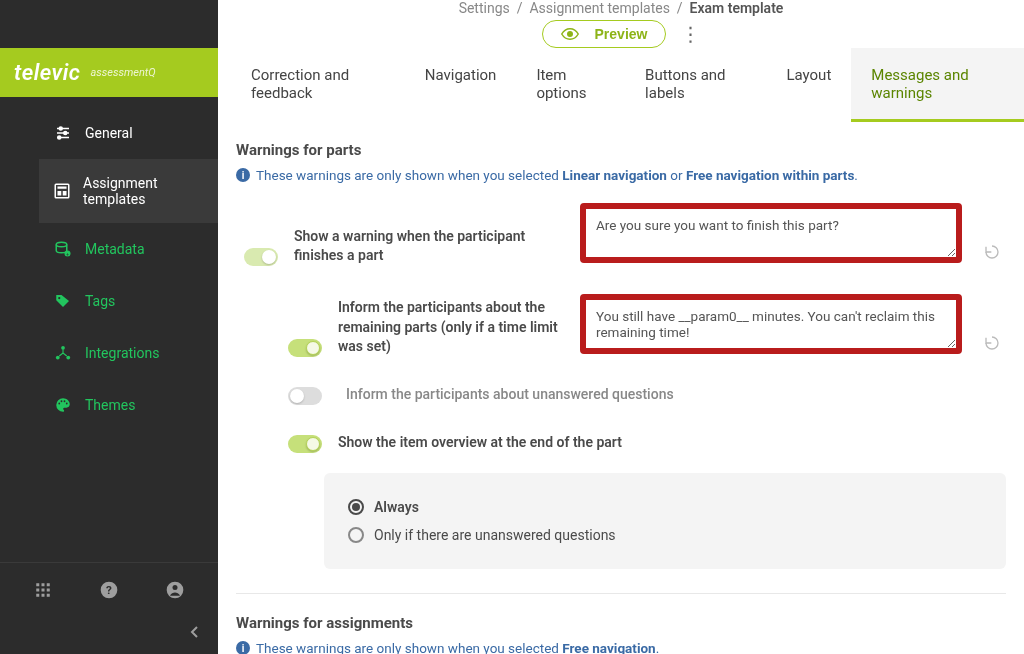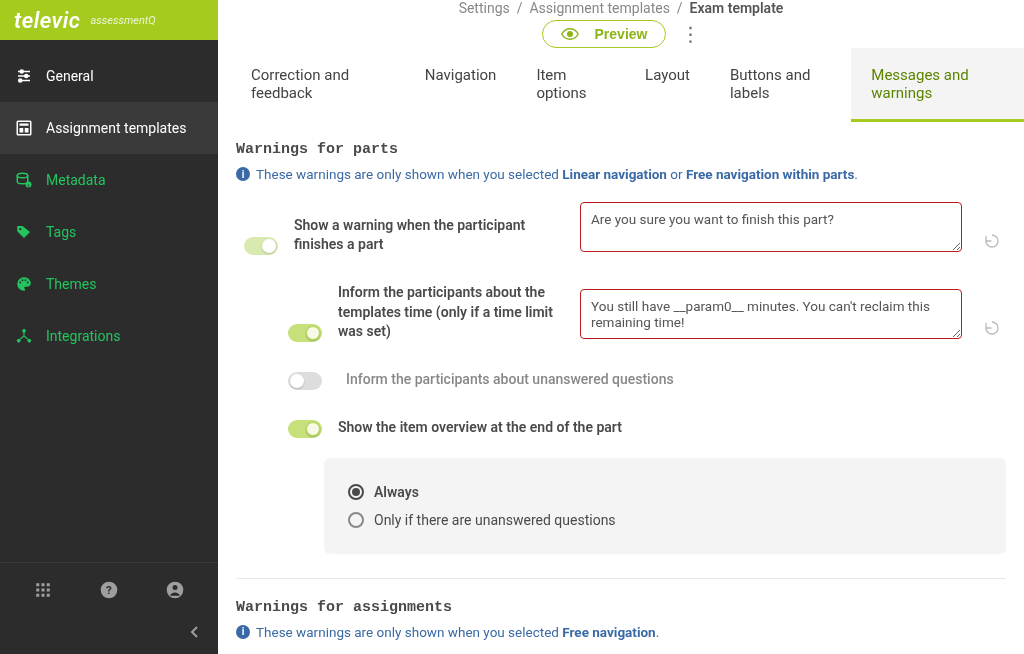--- a/index.html
+++ b/index.html
@@ -1,23 +1,23 @@
 <!DOCTYPE html>
 <html><head>
   <meta charset="utf-8">
   <style>
     * { box-sizing: border-box; margin: 0; padding: 0; }
     body { font-family: -apple-system, BlinkMacSystemFont, 'Segoe UI', Roboto, sans-serif; font-size: 14px; color: #333; width: 1024px; height: 654px; overflow: hidden; display: flex; }
     
     
     .sidebar { width: 218px; background: #2c2c2c; display: flex; flex-direction: column; }
-    .sidebar-header { background: #a5cb1f; height: 40px; display: flex; align-items: center; padding: 0 14px; }
+    .sidebar-header { background: #a5cb1f; height: 49px; display: flex; align-items: center; padding: 0 14px; margin-top: 48px; }
     .logo { color: white; font-size: 22px; font-weight: 600; letter-spacing: 0.5px; font-style: italic; }
     .logo-sub { color: rgba(255,255,255,0.8); font-size: 11px; margin-left: 10px; font-style: italic; }
-    .sidebar-items { flex: 1; padding-top: 10px; }
+    .sidebar-items { flex: 1; padding-top: 10px; padding-left: 39px; }
     .sidebar-item { display: flex; align-items: center; padding: 16px 14px; color: #22c55e; cursor: pointer; font-size: 14px; }
     .sidebar-item.active { background: #3a3a3a; color: #fff; }
     .sidebar-item.general { color: #fff; }
     .sidebar-item .icon { width: 20px; height: 20px; margin-right: 12px; display: inline-flex; align-items: center; justify-content: center; }
     .sidebar-footer { display: flex; justify-content: space-around; align-items: center; padding: 15px 10px; border-top: 1px solid #3a3a3a; }
     .sidebar-footer .fbtn { color: #9e9e9e; cursor: pointer; width: 24px; height: 24px; display: inline-flex; align-items: center; justify-content: center; }
     .sidebar-collapse { text-align: right; padding: 8px 18px 12px; color: #9e9e9e; cursor: pointer; }
 
     
     .main { flex: 1; display: flex; flex-direction: column; background: #fff; }
@@ -28,40 +28,40 @@
     .preview-btn { border: 1.5px solid #a5cb1f; color: #8db418; border-radius: 18px; padding: 5px 18px; font-size: 14px; font-weight: 600; cursor: pointer; display: inline-flex; align-items: center; gap: 16px; background: #fff; }
     .more-btn { color: #666; cursor: pointer; font-size: 20px; line-height: 1; }
 
     
     .tabs { display: flex; border-bottom: 1px solid transparent; padding: 0; margin-left: 13px; }
     .tab { padding: 18px 20px 17px; color: #444; cursor: pointer; font-size: 15px; }
     .tab.active { background: #f4f4f4; color: #5b8500; border-bottom: 3px solid #a5cb1f; }
 
     
     .content { flex: 1; overflow-y: auto; padding: 18px 18px 24px; }
-    .section-title { font-weight: 700; color: #4a4a4a; font-size: 15px; margin-bottom: 8px; font-family: Liberation Mono, monospace; }
+    .section-title { font-weight: 700; color: #4a4a4a; font-size: 15px; margin-bottom: 8px; }
     .info-row { display: flex; align-items: center; gap: 6px; color: #3a6aa5; font-size: 13.5px; margin-bottom: 12px; }
     .info-row .info-icon { width: 14px; height: 14px; background: #3a6aa5; border-radius: 50%; color: #fff; font-size: 10px; font-weight: 700; display: inline-flex; align-items: center; justify-content: center; flex-shrink: 0; }
     .info-row b { font-weight: 700; }
 
     .setting-row { display: flex; align-items: flex-end; gap: 16px; padding: 8px 0 20px 8px; }
     .setting-row.sub { padding-left: 52px; }
     .toggle { width: 34px; height: 18px; border-radius: 10px; position: relative; flex-shrink: 0; cursor: pointer; margin-top: 2px; }
     .toggle.on { background: #c6e07a; }
     .toggle.off { background: #ddd; }
     .toggle .knob { width: 14px; height: 14px; border-radius: 50%; background: #fff; position: absolute; top: 2px; box-shadow: 0 1px 2px rgba(0,0,0,0.2); }
     .toggle.on .knob { right: 2px; background: #f5f9e6; border: 1px solid #b4d354; }
     .toggle.off .knob { left: 2px; }
     .toggle.on.light { background: #d9eab0; }
     .toggle.on.light .knob { background: #fff; border: none; }
 
     .setting-label { flex: 0 0 270px; font-weight: 600; color: #4a4a4a; font-size: 14px; line-height: 1.4; }
     .setting-label.disabled { color: #888; font-weight: 500; margin-left: 8px; }
     .setting-input { flex: 1; }
-    .setting-input textarea { width: 100%; border: 1px solid #b91c1c; border-radius: 4px; padding: 8px 10px; font-family: inherit; font-size: 13.5px; color: #555; resize: vertical; min-height: 40px; }
+    .setting-input textarea { width: 100%; border: 6px solid #b91c1c; border-radius: 4px; padding: 8px 10px; font-family: inherit; font-size: 13.5px; color: #555; resize: vertical; min-height: 40px; }
     .reset-btn { color: #bbb; cursor: pointer; padding: 6px; flex-shrink: 0; }
 
     .radio-group { background: #f4f4f4; border-radius: 6px; padding: 20px 24px; margin-left: 88px; margin-bottom: 24px; }
     .radio-option { display: flex; align-items: center; gap: 10px; padding: 6px 0; cursor: pointer; color: #4a4a4a; }
     .radio { width: 16px; height: 16px; border: 2px solid #4a4a4a; border-radius: 50%; display: inline-flex; align-items: center; justify-content: center; flex-shrink: 0; }
     .radio.selected::after { content: ''; width: 8px; height: 8px; background: #4a4a4a; border-radius: 50%; }
     .radio.unselected { border-color: #888; }
 
     .divider { border: none; border-top: 1px solid #e8e8e8; margin: 0 0 20px 0; }
 
@@ -116,39 +116,39 @@
         <svg width="18" height="18" viewBox="0 0 24 24" fill="currentColor">
             <path d="M20 12l-8 8-9-9V4h7l10 8z"></path>
             <circle cx="7" cy="8" r="1.5" fill="#2c2c2c"></circle>
           </svg>
       </span>
       <span>Tags</span>
     </div>
     <div class="sidebar-item">
       <span class="icon">
         <svg width="18" height="18" viewBox="0 0 24 24" fill="currentColor">
+            <circle cx="12" cy="5" r="2.5"></circle>
+            <circle cx="5" cy="18" r="2.5"></circle>
+            <circle cx="19" cy="18" r="2.5"></circle>
+            <path d="M12 7v5M12 12l-5 4M12 12l5 4" stroke="currentColor" stroke-width="1.5" fill="none"></path>
+          </svg>
+      </span>
+      <span>Integrations</span>
+    </div>
+    <div class="sidebar-item">
+      <span class="icon">
+        <svg width="18" height="18" viewBox="0 0 24 24" fill="currentColor">
             <path d="M12 3a9 9 0 100 18c1 0 1.5-.8 1.5-1.5s-.5-1-1-1.5-.5-1.3 0-1.8 1.3-.7 2-.7h2c2.5 0 4.5-2 4.5-4.5C21 6.8 17 3 12 3z"></path>
             <circle cx="7" cy="10" r="1.2" fill="#2c2c2c"></circle>
             <circle cx="10" cy="7" r="1.2" fill="#2c2c2c"></circle>
             <circle cx="14" cy="7" r="1.2" fill="#2c2c2c"></circle>
             <circle cx="17" cy="10" r="1.2" fill="#2c2c2c"></circle>
           </svg>
       </span>
       <span>Themes</span>
-    </div>
-    <div class="sidebar-item">
-      <span class="icon">
-        <svg width="18" height="18" viewBox="0 0 24 24" fill="currentColor">
-            <circle cx="12" cy="5" r="2.5"></circle>
-            <circle cx="5" cy="18" r="2.5"></circle>
-            <circle cx="19" cy="18" r="2.5"></circle>
-            <path d="M12 7v5M12 12l-5 4M12 12l5 4" stroke="currentColor" stroke-width="1.5" fill="none"></path>
-          </svg>
-      </span>
-      <span>Integrations</span>
     </div>
   </div>
   <div class="sidebar-footer">
     <span class="fbtn">
       <svg width="18" height="18" viewBox="0 0 24 24" fill="currentColor">
           <rect x="3" y="3" width="4" height="4"></rect>
           <rect x="10" y="3" width="4" height="4"></rect>
           <rect x="17" y="3" width="4" height="4"></rect>
           <rect x="3" y="10" width="4" height="4"></rect>
           <rect x="10" y="10" width="4" height="4"></rect>
@@ -199,22 +199,22 @@
         <span>Preview</span>
       </button>
       <span class="more-btn">⋮</span>
     </div>
   </div>
 
   <div class="tabs">
     <div class="tab">Correction and feedback</div>
     <div class="tab">Navigation</div>
     <div class="tab">Item options</div>
+    <div class="tab">Buttons and labels</div>
     <div class="tab">Layout</div>
-    <div class="tab">Buttons and labels</div>
     <div class="tab active">Messages and warnings</div>
   </div>
 
   <div class="content">
 
     <div class="section-title">Warnings for parts</div>
     <div class="info-row">
       <span class="info-icon">i</span>
       <span>
         <span>These warnings are only shown when you selected </span><b>Linear navigation</b><span> or </span><b>Free navigation within parts</b><span>.</span>
@@ -234,21 +234,21 @@
             <path d="M3 12a9 9 0 109-9"></path>
             <path d="M3 4v8h8"></path>
           </svg>
       </span>
     </div>
 
     <div class="setting-row sub">
       <div class="toggle on">
           <div class="knob"></div>
         </div>
-      <div class="setting-label" style="flex-basis:226px">Inform the participants about the templates time (only if a time limit was set)</div>
+      <div class="setting-label" style="flex-basis:226px">Inform the participants about the remaining parts (only if a time limit was set)</div>
       <div class="setting-input">
         <textarea style="">You still have __param0__ minutes. You can't reclaim this remaining time!</textarea>
       </div>
       <span class="reset-btn">
         <svg width="16" height="16" viewBox="0 0 24 24" fill="none" stroke="currentColor" stroke-width="2">
             <path d="M3 12a9 9 0 109-9"></path>
             <path d="M3 4v8h8"></path>
           </svg>
       </span>
     </div>

